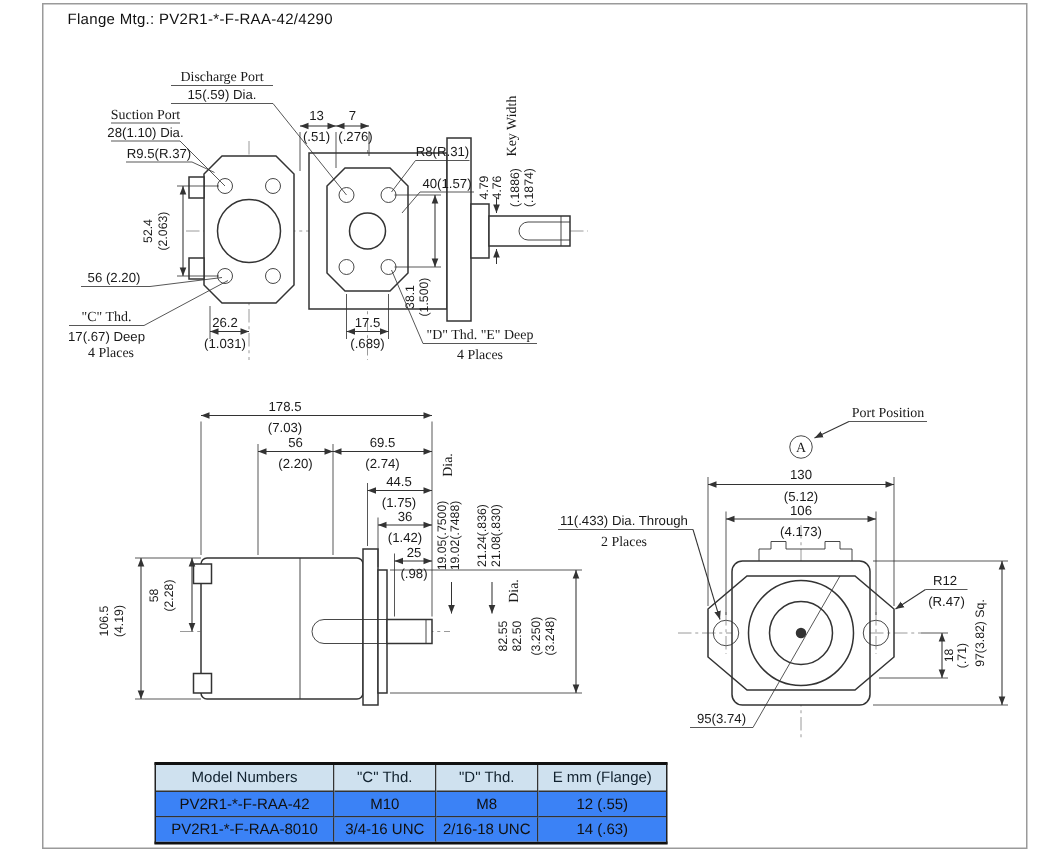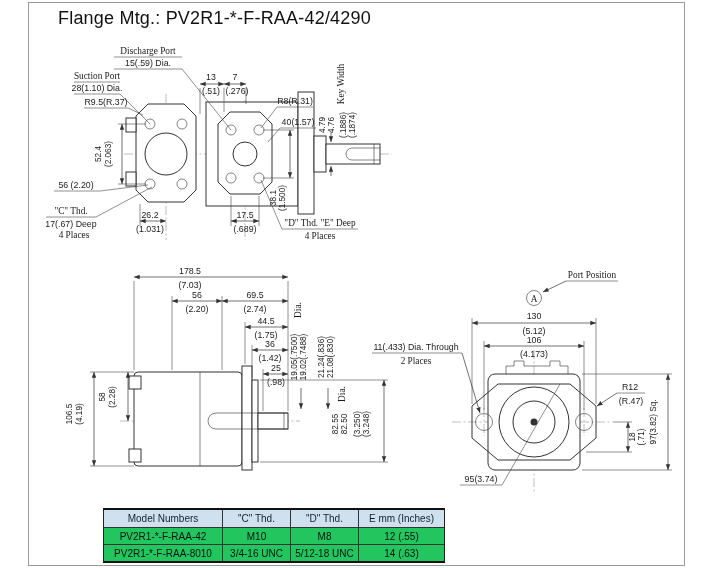--- a/index.html
+++ b/index.html
@@ -5,21 +5,21 @@
   html,body { margin:0; padding:0; background:#fff; }
   .page {
     position:relative; width:701px; height:568px; background:#fff;
     font-family:"Liberation Sans", sans-serif; overflow:hidden;
   }
   .page-border {
     position:absolute; left:28px; top:2px; width:655px; height:562px;
     border:1px solid #9a9a9a; pointer-events:none;
   }
   .title {
-    position:absolute; left:58px; top:8px; font-size:18px; color:#111;
+    position:absolute; left:45px; top:8px; font-size:10px; color:#111;
     letter-spacing:0.2px;
   }
   svg { position:absolute; left:0; top:0; }
   svg text { fill:#1a1a1a; }
   .t-dim  { font:8.8px "Liberation Sans", sans-serif; text-anchor:middle; }
   .t-dims { font:8.2px "Liberation Sans", sans-serif; text-anchor:middle; }
   .t-lbl  { font:9.3px "Liberation Serif", serif; text-anchor:middle; }
   .outline  { fill:#fff;  stroke:#333; stroke-width:1; }
   .outline2 { fill:none;  stroke:#333; stroke-width:1; }
   .thin { stroke:#333; stroke-width:0.6; fill:none; }
@@ -29,21 +29,21 @@
   .spec-table {
     position:absolute; left:103px; top:508px; width:340px;
     border-left:1px solid #222; border-right:1px solid #222;
     border-top:2px solid #111; border-bottom:2px solid #111;
     font-family:Liberation Sans, sans-serif; font-size:10px; color:#111;
   }
   .spec-row { display:grid; grid-template-columns:119px 68px 68px 85px; }
   .spec-cell {
     border-right:1px solid #333; border-bottom:1px solid #333;
     display:flex; align-items:center; justify-content:center;
-    height:16px; background:#22c55e;
+    height:16px; background:#3b82f6;
   }
   .spec-row .spec-cell:last-child { border-right:none; }
   .spec-row:last-child .spec-cell { border-bottom:none; }
   .spec-row.head .spec-cell { background:#cfe1ef; height:17px; color:#10212e; }
 </style>
 </head>
 <body>
 
 <div class="page">
   <div class="page-border"></div>
@@ -289,28 +289,28 @@
       <line class="ext" x1="460" y1="485" x2="502" y2="485"></line>
       <line class="ext" x1="502" y1="485" x2="560" y2="384"></line>
     </g>
   </svg>
 
   <div class="spec-table">
     <div class="spec-row head">
       <div class="spec-cell">Model Numbers</div>
       <div class="spec-cell">"C" Thd.</div>
       <div class="spec-cell">"D" Thd.</div>
-      <div class="spec-cell">E mm (Inches)</div>
+      <div class="spec-cell">E mm (Flange)</div>
     </div>
     <div class="spec-row">
       <div class="spec-cell">PV2R1-*-F-RAA-42</div>
       <div class="spec-cell">M10</div>
       <div class="spec-cell">M8</div>
       <div class="spec-cell">12 (.55)</div>
     </div>
     <div class="spec-row">
       <div class="spec-cell">PV2R1-*-F-RAA-8010</div>
       <div class="spec-cell">3/4-16 UNC</div>
-      <div class="spec-cell">5/12-18 UNC</div>
+      <div class="spec-cell">2/16-18 UNC</div>
       <div class="spec-cell">14 (.63)</div>
     </div>
   </div>
 </div>
 
 </body></html>

